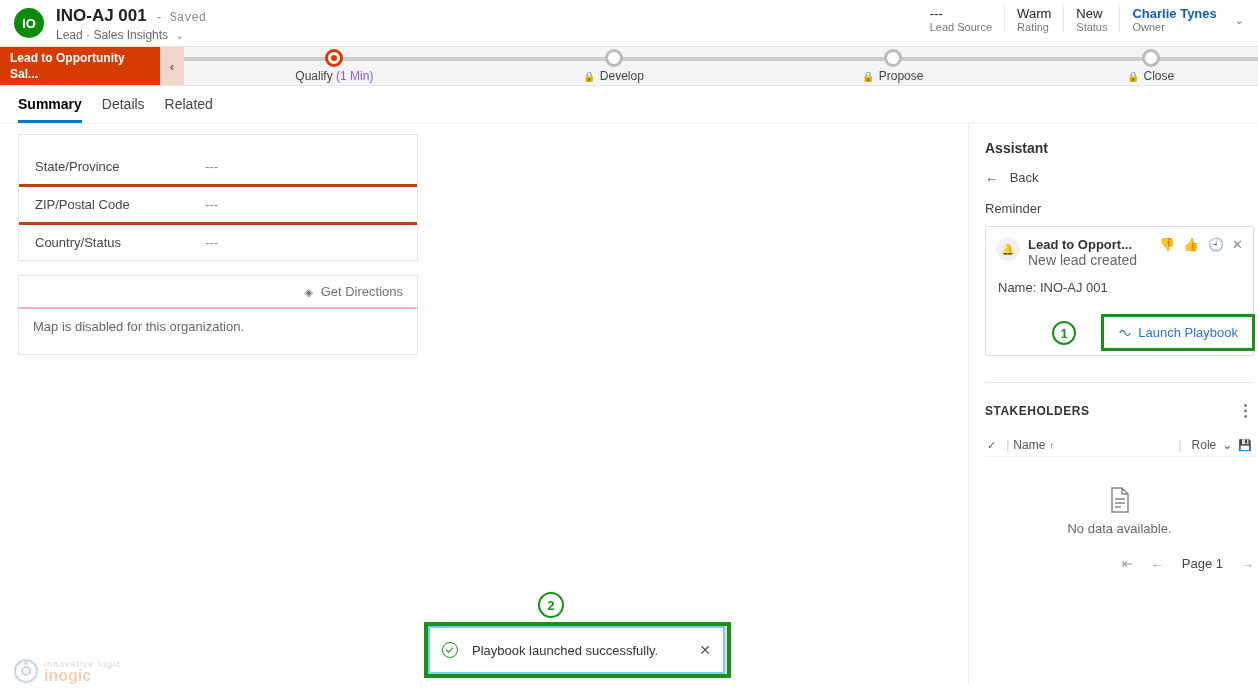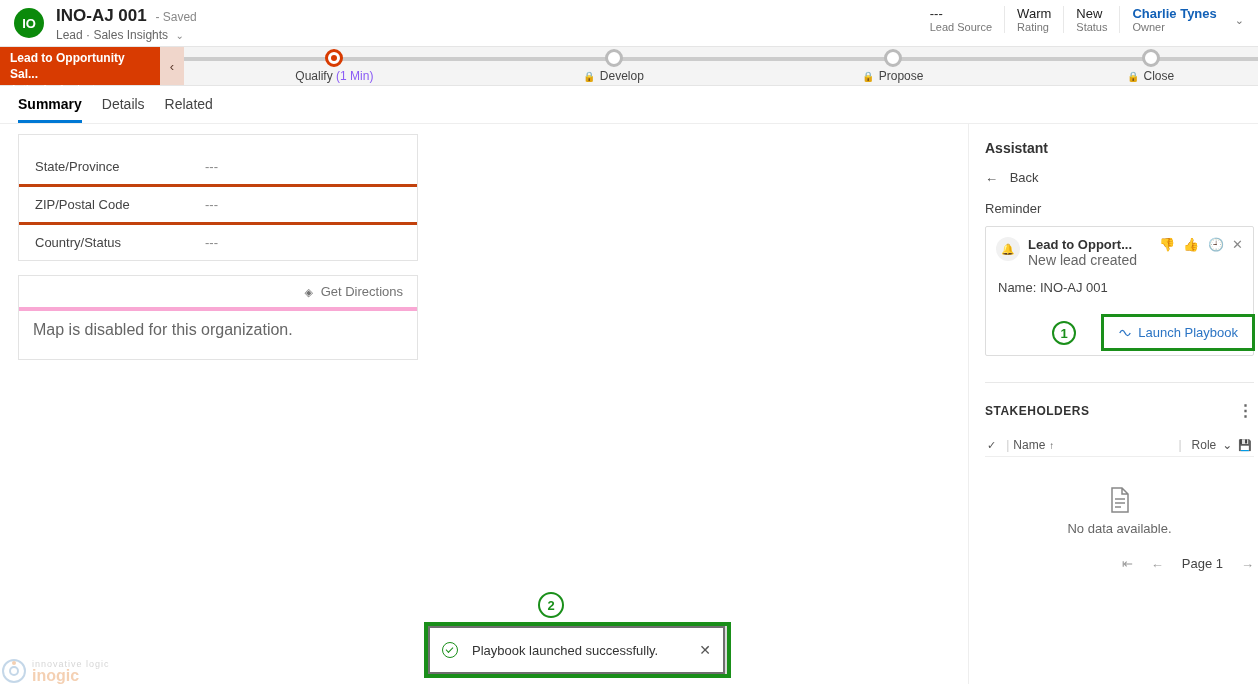--- a/index.html
+++ b/index.html
@@ -2,21 +2,21 @@
 <html><head>
 <meta charset="utf-8">
 <style>
 * { box-sizing: border-box; margin: 0; padding: 0; }
 body { font-family: "Segoe UI", Arial, sans-serif; font-size: 13px; color: #333; background: #fff; width: 1258px; height: 695px; overflow: hidden; position: relative; }
 
 
 .header { display: flex; align-items: flex-start; padding: 6px 14px 4px 14px; }
 .avatar { width: 30px; height: 30px; border-radius: 50%; background: #0b8a0b; color: #fff; font-weight: 600; display: flex; align-items: center; justify-content: center; font-size: 13px; margin-right: 12px; margin-top: 2px;}
 .title-block .line1 { font-size: 17px; font-weight: 600; color: #222; }
-.title-block .saved { font-size: 12px; color: #888; font-weight: 400; margin-left: 4px;}
+.title-block .saved { font-size: 12px; color: #888; font-weight: 400; margin-left: 4px; font-family: Liberation Mono, monospace;}
 .title-block .line2 { font-size: 12px; color: #666; margin-top: 2px; }
 .title-block .chev { font-size: 10px; color: #888; margin-left: 4px;}
 .header-right { margin-left: auto; display: flex; align-items: flex-start; }
 .hr-item { border-left: 1px solid #e8e8e8; padding: 0 12px; }
 .hr-item.first { border-left: none; }
 .hr-item .val { font-size: 13px; color: #222; }
 .hr-item .lbl { font-size: 11px; color: #777; }
 .hr-item.owner .val { color: #1160b7; font-weight: 600; }
 .hr-chevron { font-size: 11px; color: #777; padding: 8px 0 0 6px;}
 
@@ -48,21 +48,21 @@
 
 .card { border: 1px solid #e3e3e3; width: 400px; margin-bottom: 14px; }
 .field-row { display: flex; padding: 10px 16px; border-top: 3px solid #c2410c; font-size: 13px;}
 .field-row:first-child { border-top: none; padding-top: 24px;}
 .field-row .fl { width: 170px; color: #444; }
 .field-row .fv { color: #888; }
 
 .map-card { border: 1px solid #e3e3e3; width: 400px; }
 .map-card .directions { text-align: right; padding: 8px 14px; font-size: 13px; color: #737373; cursor: pointer; }
 .map-card .directions .dia { margin-right: 4px; font-size: 11px;}
-.map-card .msg { padding: 10px 14px 20px 14px; border-top: 4px solid #f9a8d4; color: #666; font-size: 16px;}
+.map-card .msg { padding: 10px 14px 20px 14px; border-top: 2px solid #f9a8d4; color: #666; font-size: 13px;}
 
 
 .assistant-title { font-size: 14px; font-weight: 600; margin: 6px 0 14px 0; }
 .back-link { font-size: 13px; color: #444; cursor: pointer; margin-bottom: 16px; }
 .back-link .arrow { margin-right: 8px; }
 .section-lbl { font-size: 13px; color: #444; margin-bottom: 10px; }
 .reminder-card { border: 1px solid #ddd; border-radius: 2px; padding: 10px; position: relative; min-height: 130px; }
 .reminder-row { display: flex; align-items: flex-start; gap: 8px;}
 .bell { width: 24px; height: 24px; border-radius: 50%; background: #f1f1f1; display: flex; align-items: center; justify-content: center; font-size: 11px; }
 .rem-text .t1 { font-weight: 600; font-size: 13px; }
@@ -81,30 +81,30 @@
 .stake-cols .check { margin-right: 6px; font-size: 11px;}
 .stake-cols .sep { margin: 0 4px; color: #ccc;}
 .stake-cols .arrow-up { font-size: 10px; margin-left: 4px;}
 .stake-cols .right { margin-left: auto; display:flex; align-items:center; gap:6px;}
 .no-data { text-align: center; color: #666; padding: 30px 0 10px 0; }
 .no-data svg { display:block; margin: 0 auto 8px auto; }
 .pager { display: flex; align-items: center; justify-content: flex-end; gap: 18px; margin-top: 10px; color: #999; font-size: 13px;}
 .pager .pg { color: #444; }
 
 
-.toast-wrap { position: absolute; left: 424px; top: 622px; width: 307px; border: 4px solid #1a8f1a; background:#737373;}
+.toast-wrap { position: absolute; left: 424px; top: 622px; width: 307px; border: 4px solid #1a8f1a; background:#7dd3fc;}
 .toast-inner { border-right: 2px solid #ddd; padding: 2px; }
 .toast { background: #fff; padding: 14px 12px; display: flex; align-items: center; font-size: 13px; color:#333; box-shadow: 0 0 4px rgba(0,0,0,.1);}
 .toast .check-circle { width:16px; height:16px; border:1.5px solid #1a8f1a; border-radius:50%; margin-right: 14px; position:relative;}
 .toast .check-circle::after { content:""; position:absolute; left:3px; top:4px; width:6px; height:3px; border-left:1.5px solid #1a8f1a; border-bottom:1.5px solid #1a8f1a; transform:rotate(-45deg);}
 .toast .close { margin-left: auto; color:#555; cursor:pointer; font-size:14px;}
 .callout-2 { position: absolute; left: 538px; top: 592px; width: 26px; height: 26px; border: 2px solid #1a8f1a; border-radius: 50%; color: #1a8f1a; display:flex; align-items:center; justify-content:center; font-weight:700;}
 
 
-.logo-wm { position: absolute; left: 0; bottom: 10px; display: flex; align-items: center; opacity: .35; }
+.logo-wm { position: absolute; left: 12px; bottom: 10px; display: flex; align-items: center; opacity: .35; }
 .logo-wm svg { margin-right: 4px; }
 .logo-wm .t1 { font-size: 9px; color: #888; letter-spacing: 1px;}
 .logo-wm .t2 { font-size: 16px; font-weight: 700; color: #5a8fc0; line-height: .9;}
 .logo-wm .t2 span { color: #e07b28;}
 </style>
 </head>
 <body>
 
 <div class="header">
   <div class="avatar">IO</div>

